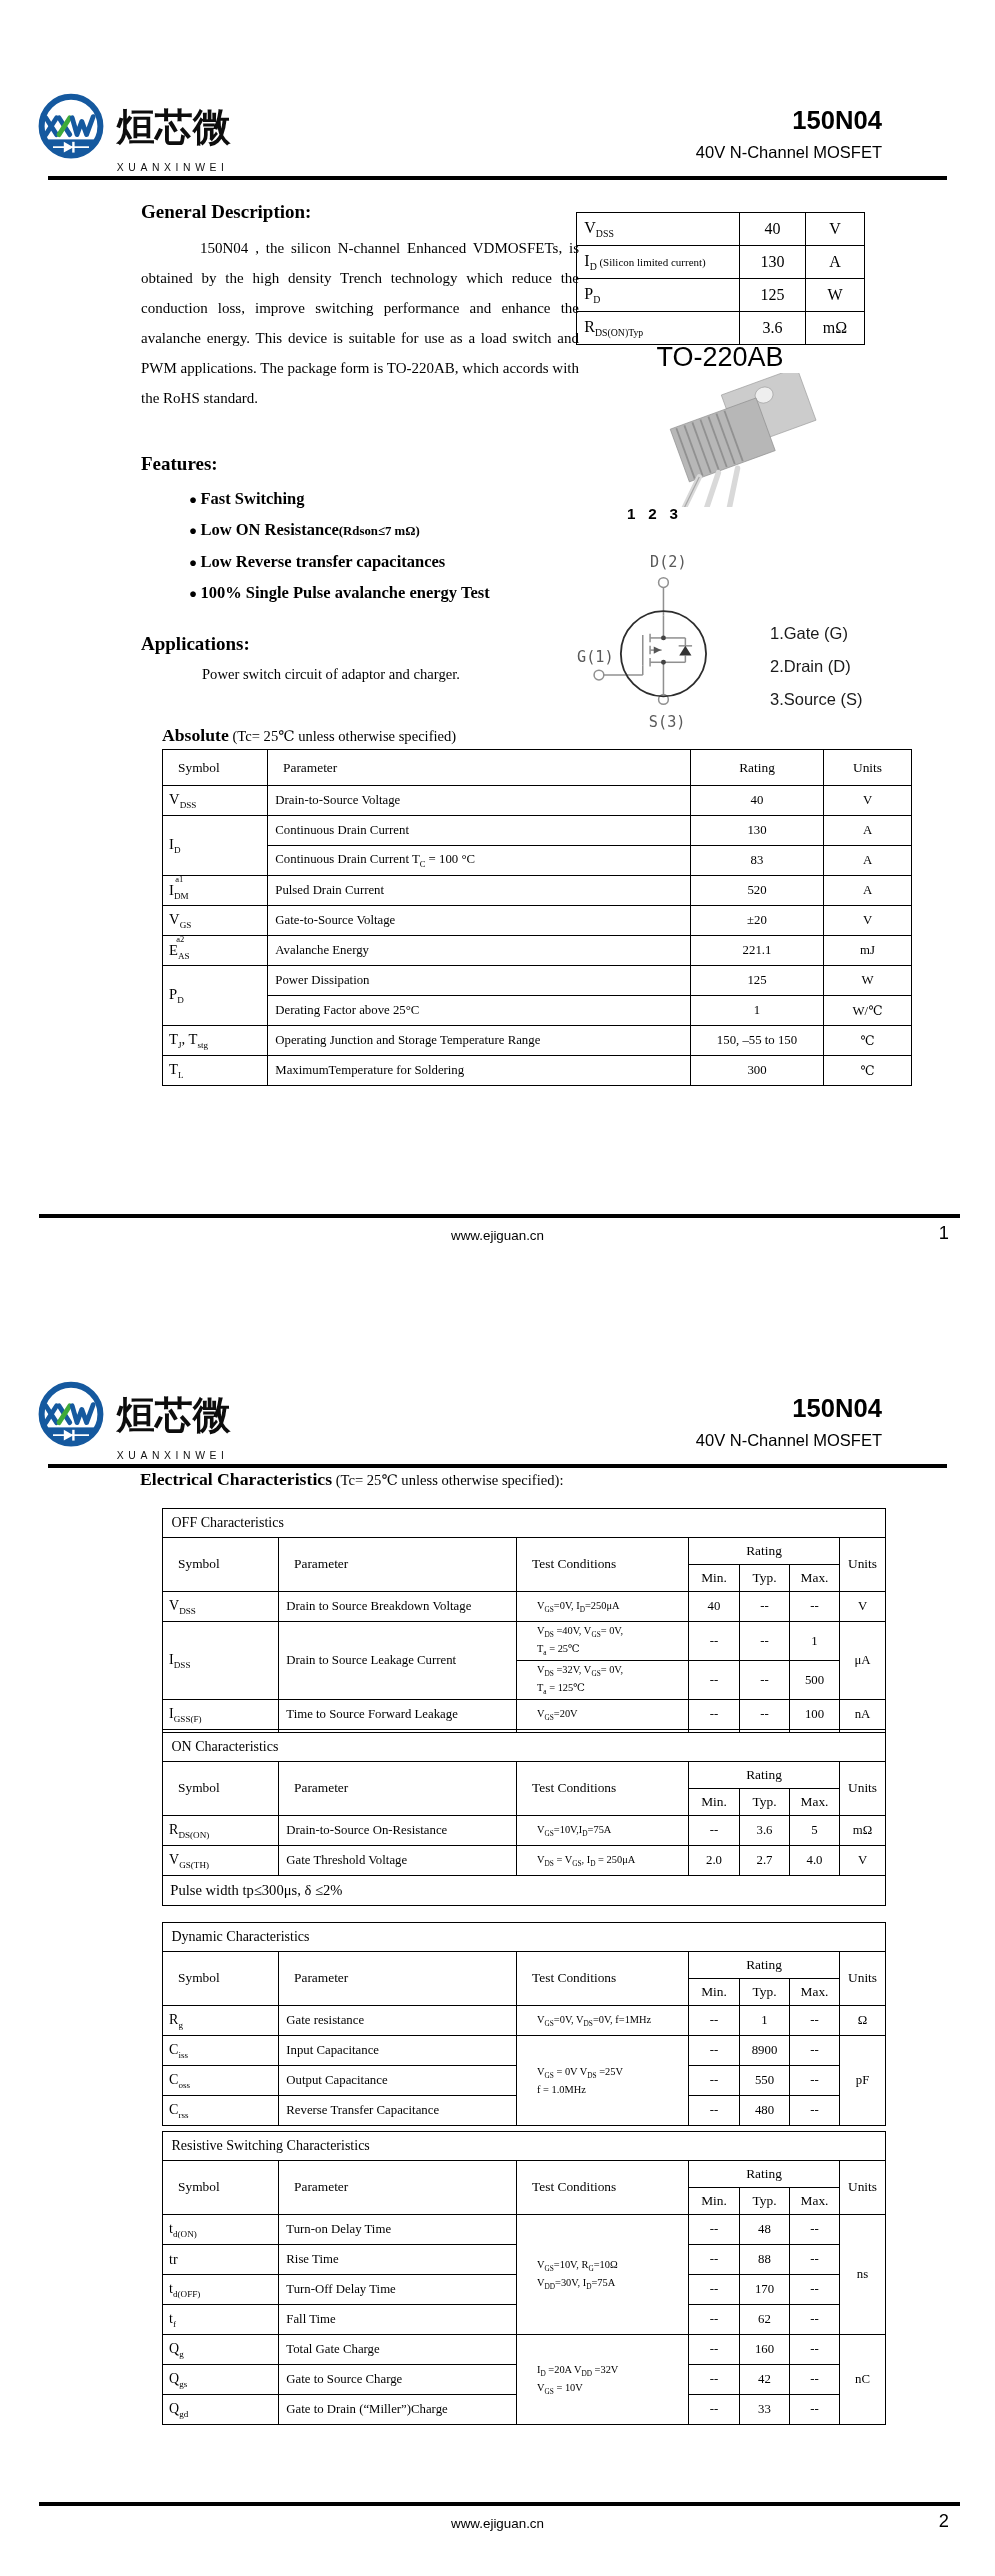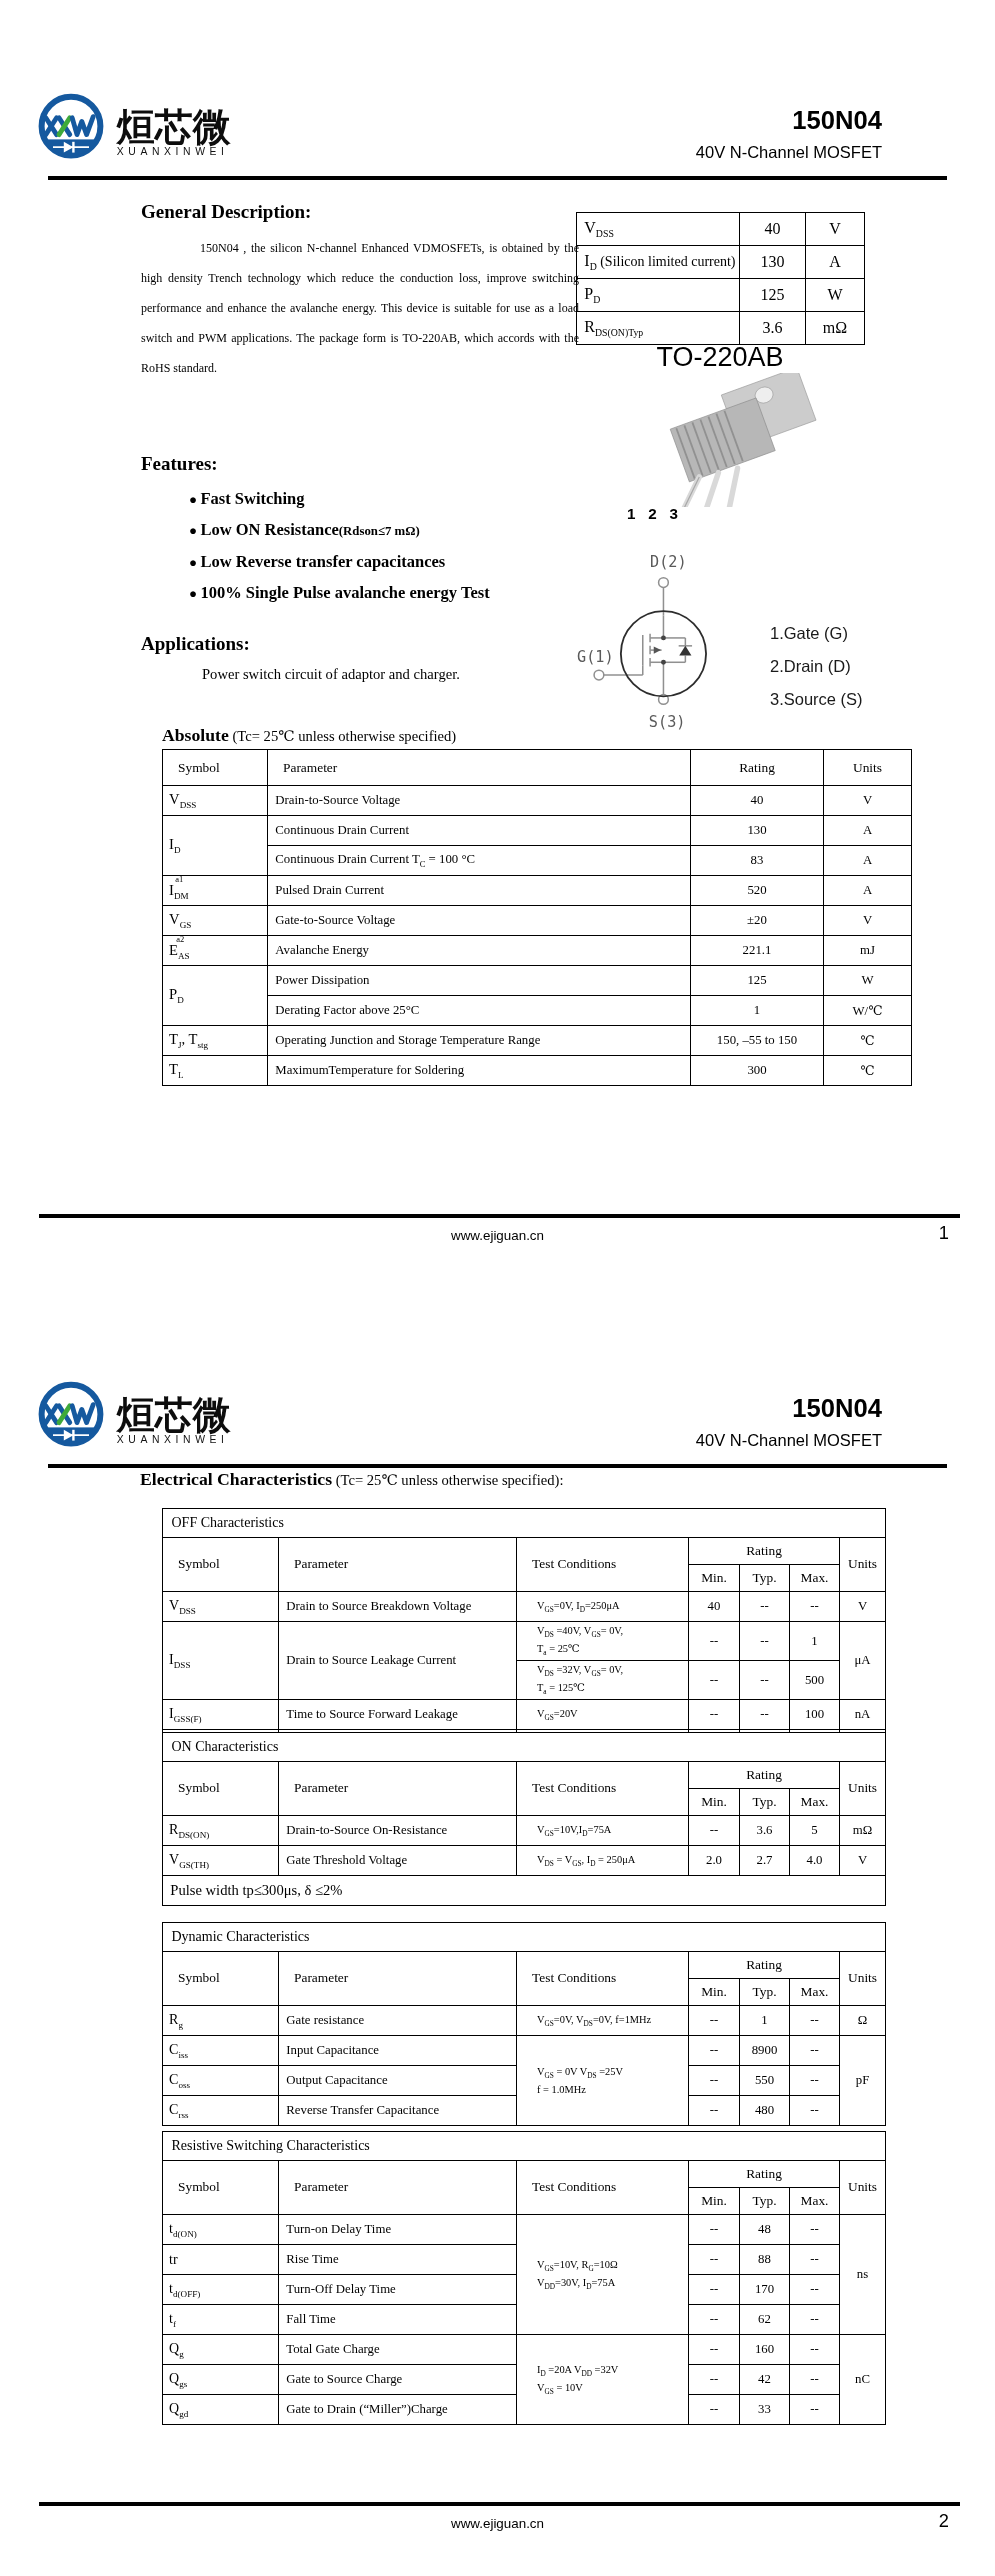--- a/index.html
+++ b/index.html
@@ -5,51 +5,51 @@
   html,body{margin:0;padding:0;background:#e8e8e8;}
   .doc{width:995px;height:2576px;background:#ffffff;position:relative;margin:0 auto;
        font-family:"Liberation Serif","DejaVu Serif",serif;color:#000;}
   .page{position:absolute;left:0;width:995px;height:1288px;background:#fff;overflow:hidden;}
   #page1{top:0;} #page2{top:1288px;}
 
   
   .logo{position:absolute;left:35px;top:91px;display:flex;gap:9.8px;align-items:flex-start;}
   .logo-text-col{display:flex;flex-direction:column;margin-top:17px;}
   .logo-cn{font-family:"DejaVu Sans","Liberation Sans",sans-serif;font-weight:900;font-size:38px;line-height:38px;color:#0d0d0d;}
-  .logo-en{font-family:"Liberation Sans","DejaVu Sans",sans-serif;font-size:10.4px;letter-spacing:4.6px;color:#111;margin-top:0;}
+  .logo-en{font-family:"Liberation Sans","DejaVu Sans",sans-serif;font-size:10.4px;letter-spacing:4.6px;color:#111;margin-top:16px;}
   .hdr-part{position:absolute;right:113px;top:107px;font-family:"Liberation Sans","DejaVu Sans",sans-serif;
             font-weight:bold;font-size:25.6px;line-height:27px;text-align:right;}
   .hdr-sub{position:absolute;right:113px;top:143px;font-family:"Liberation Sans","DejaVu Sans",sans-serif;
            font-size:16.5px;text-align:right;}
   .h-rule{position:absolute;left:48px;right:48px;top:176px;height:4.3px;background:#000;}
   .f-rule{position:absolute;left:39px;right:35px;top:1214px;height:3.7px;background:#000;}
   .f-site{position:absolute;left:0;width:100%;top:1228px;text-align:center;
           font-family:"Liberation Sans","DejaVu Sans",sans-serif;font-size:13.4px;}
   .f-num{position:absolute;right:46px;top:1222px;font-family:"Liberation Sans","DejaVu Sans",sans-serif;font-size:18.3px;}
 
   
   .gen{position:absolute;left:141px;top:201px;width:438px;}
   .sec-title{font-size:19px;font-weight:bold;}
-  .gen p{margin:9.8px 0 0 0;font-size:12px;line-height:30px;text-align:justify;text-indent:59px;}
+  .gen p{margin:9.8px 0 0 0;font-size:15px;line-height:30px;text-align:justify;text-indent:59px;}
 
   .features{position:absolute;left:141px;top:453px;width:445px;}
   .features ul{list-style:none;margin:8.5px 0 0 0;padding:0 0 0 48px;}
   .features li{font-weight:bold;font-size:16.5px;line-height:30.5px;white-space:nowrap;}
   .features li::before{content:"● ";font-size:13.4px;}
   .feat-note{font-size:12.8px;}
   .apps{position:absolute;left:141px;top:633px;width:445px;}
   .apps p{margin:11px 0 0 61px;font-size:14.6px;}
 
   
   .quick{position:absolute;left:576px;top:212px;border-collapse:collapse;table-layout:fixed;width:288px;}
   .quick td{border:1.2px solid #000;height:30px;font-size:16px;vertical-align:middle;}
   .quick td.ql{text-align:left;padding-left:7.3px;}
   .quick td.qc{text-align:center;}
   .quick sub{font-size:9.8px;}
-  .quick small{font-size:14px;}
+  .quick small{font-size:11px;}
 
   
   .pkg-name{position:absolute;left:576px;top:342px;width:288px;text-align:center;
             font-family:"Liberation Sans","DejaVu Sans",sans-serif;font-size:27px;}
   .pkg-svg{position:absolute;left:604px;top:373px;}
   .pin-nums{position:absolute;left:627px;top:505px;font-family:"Liberation Sans","DejaVu Sans",sans-serif;
             font-weight:bold;font-size:15.2px;letter-spacing:4.3px;}
   .schem-svg{position:absolute;left:566px;top:529px;}
   .pin-legend{position:absolute;left:770px;top:617px;font-family:"Liberation Sans","DejaVu Sans",sans-serif;
               font-size:16.5px;line-height:33px;color:#1a1a1a;}

